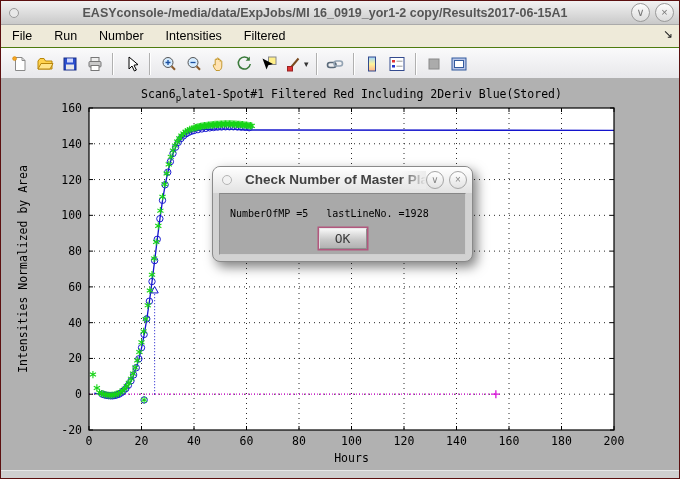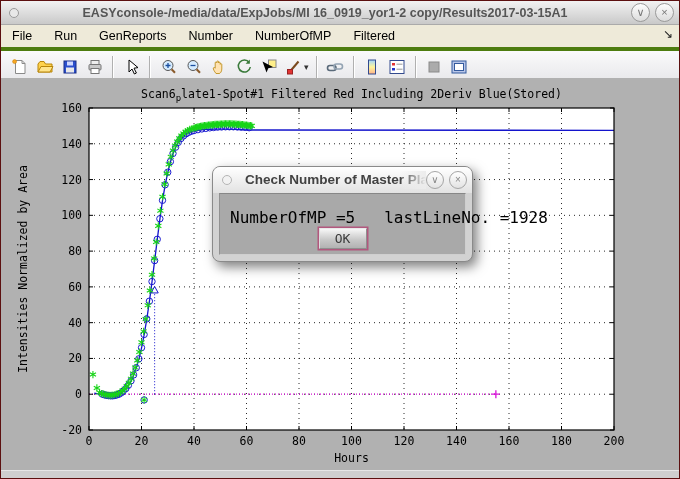--- a/index.html
+++ b/index.html
@@ -19,21 +19,21 @@
     white-space:nowrap;overflow:hidden;}
   .circle-btn{
     width:17px;height:17px;border:1.5px solid #9a9a9a;border-radius:50%;
     display:flex;align-items:center;justify-content:center;
     font-size:11px;color:#777;margin-right:5px;background:linear-gradient(#fdfdfd,#dcdcdc);
     line-height:1;user-select:none;
   }
   
   .menubar{
     height:22px;background:#eeead9;display:flex;align-items:center;
-    font-size:12.5px;color:#000;border-bottom:4px solid #4d7c0f;position:relative;
+    font-size:12.5px;color:#000;border-bottom:1px solid #4d7c0f;position:relative;
   }
   .menu-item{padding:2px 11px;cursor:default;}
   .menu-undock{position:absolute;right:6px;top:2px;font-size:12px;color:#222;}
   
   .toolbar{
     height:31px;background:linear-gradient(#fafafb,#e7e7ea);
     border-bottom:1px solid #8f8f94;display:flex;align-items:center;padding-left:6px;
   }
   .ticon{width:18px;height:18px;margin:0 3.5px;flex:none;}
   .tsep{width:1px;height:22px;background:#b0b0b0;border-right:1px solid #fff;margin:0 5px;flex:none;}
@@ -60,50 +60,49 @@
     background:linear-gradient(to right,rgba(240,240,240,0),#ececec);}
   .dlg-btn{width:16px;height:16px;border:1.5px solid #a5a5a5;border-radius:50%;flex:none;
     display:flex;align-items:center;justify-content:center;font-size:10px;color:#888;
     margin-right:5px;background:linear-gradient(#fff,#e3e3e3);line-height:1;user-select:none;}
   .dlg-body{
     position:absolute;left:6px;right:6px;top:26px;bottom:6px;background:#a9a9a9;
     border-top:1px solid #878787;border-left:1px solid #919191;
     border-right:1px solid #cfcfcf;border-bottom:1px solid #cfcfcf;
   }
   .dlg-message{
-    position:absolute;left:10px;top:14px;font-size:16px;color:#000;
+    position:absolute;left:10px;top:14px;font-size:10px;color:#000;
     font-family:"DejaVu Sans Mono",monospace;white-space:pre;
   }
   .ok-btn{
     position:absolute;left:50%;transform:translateX(-50%);top:34px;
     width:48px;height:21px;font-size:13px;color:#3a3a3a;
     font-family:"DejaVu Sans Mono",monospace;
     background:linear-gradient(#f7f7f7,#c9c9c9 55%,#b2b2b2);
     border:1px solid #8f8f8f;border-top-color:#e9e9e9;border-left-color:#dcdcdc;
     box-shadow:0 0 0 1.5px #b2587e;cursor:pointer;padding:0;
   }
 </style>
 </head>
 <body>
 
 <div class="window">
 
   <div class="titlebar">
     <span class="tb-menu-circle"></span>
-    <span class="tb-title">EASYconsole-/media/data/ExpJobs/MI 16_0919_yor1-2 copy/Results2017-03-15A1</span>
+    <span class="tb-title">EASYconsole-/media/data/ExpJobs/MI 16_0919_yor1-2 copy/Results2017-06-15A1</span>
     <span class="circle-btn">∨</span>
     <span class="circle-btn">×</span>
   </div>
 
   <div class="menubar">
     <span class="menu-item">File</span>
     <span class="menu-item">Run</span>
-    <span class="menu-item">GenReports</span>
     <span class="menu-item">Number</span>
-    <span class="menu-item">NumberOfMP</span>
+    <span class="menu-item">Intensities</span>
     <span class="menu-item">Filtered</span>
     <span class="menu-undock">↘</span>
   </div>
 
   <div class="toolbar">
     <svg class="ticon" viewBox="0 0 18 18">
         <path d="M4.5 2.5h6.5l3 3v10H4.5z" fill="#fff" stroke="#8a8a8a"></path>
         <path d="M11 2.5v3h3" fill="none" stroke="#8a8a8a"></path>
         <circle cx="3.6" cy="3.6" r="2" fill="#f6a623" stroke="#c77d00" stroke-width=".5"></circle>
       </svg>

